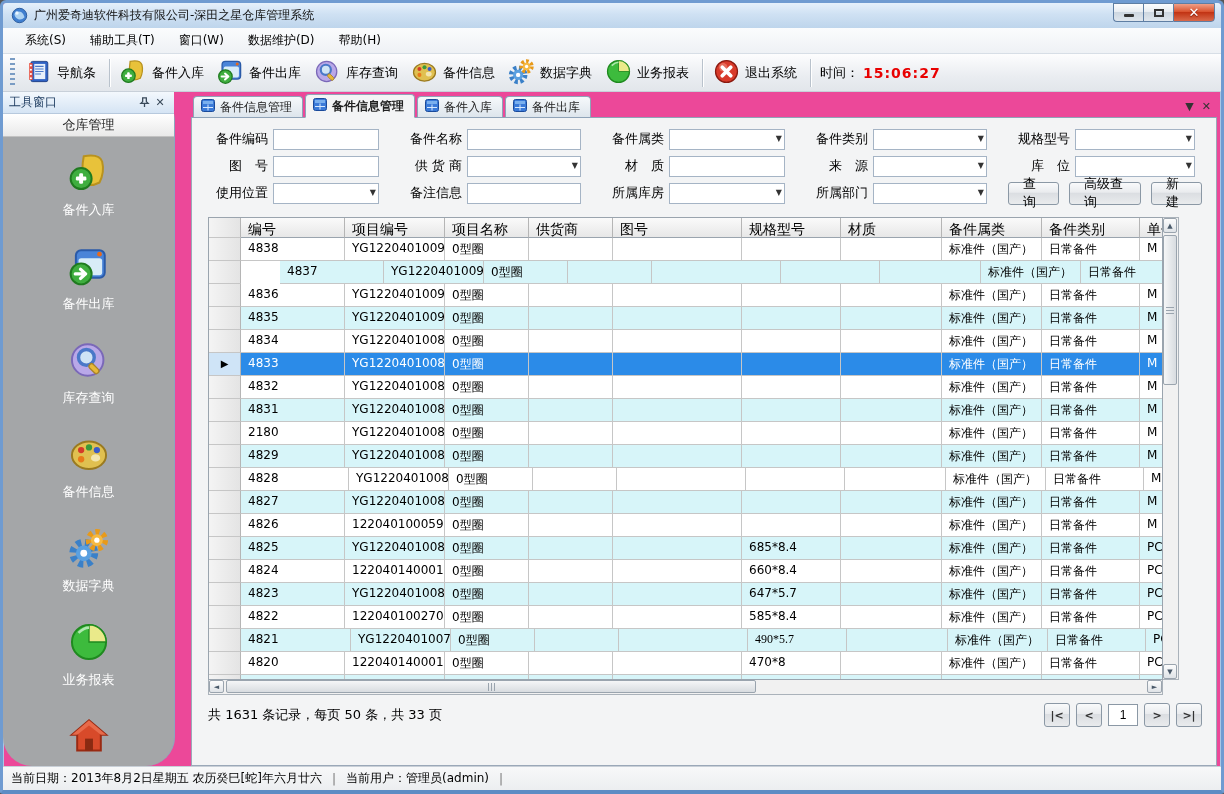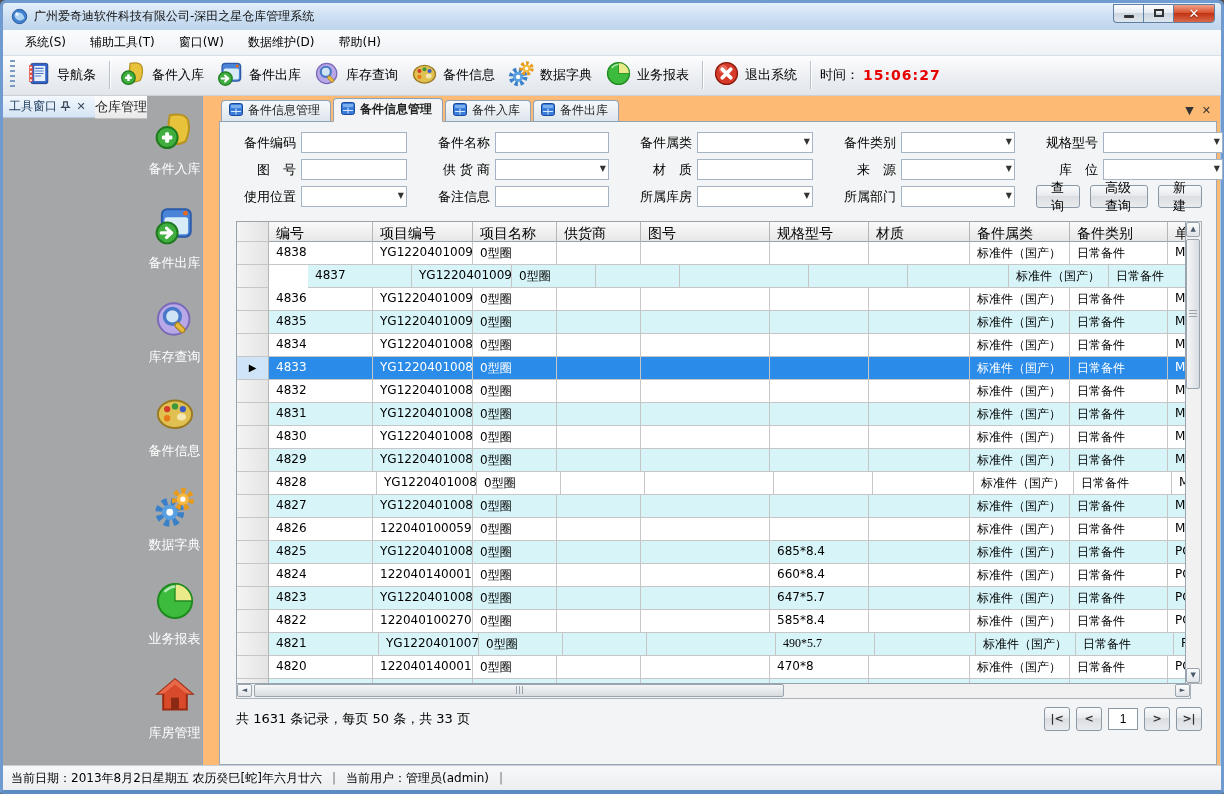--- a/index.html
+++ b/index.html
@@ -1,20 +1,20 @@
 <!DOCTYPE html>
 <html><head>
 <meta charset="utf-8">
 <style>
   * { box-sizing: border-box; margin: 0; padding: 0; }
   html,body { width:1224px; height:794px; overflow:hidden; }
   body { font-family:"DejaVu Sans","Liberation Sans",sans-serif; font-size:12px; color:#000; background:#555; }
 
   .window { width:1224px; height:794px; border:3px solid #6f9bd1; border-bottom:4px solid #5d8cc4;
-            border-radius:6px 6px 3px 3px; background:#fdba74; display:flex; flex-direction:column;
+            border-radius:6px 6px 3px 3px; background:#ec4899; display:flex; flex-direction:column;
             box-shadow:inset 0 0 0 1px #a8c6e6; }
 
   
   .titlebar { height:27px; display:flex; align-items:center; padding:0 6px;
               background:linear-gradient(#e5f0fb,#cfe1f3 45%,#bed5ec); border-radius:4px 4px 0 0; }
   .app-icon { width:17px; height:17px; margin:0 6px 0 2px; }
   .title-text { font-size:12px; color:#111; flex:1 1 auto; white-space:nowrap; overflow:hidden; }
   .win-controls { display:flex; margin-top:-6px; }
   .win-btn { width:30px; height:19px; border:1px solid #5e7ea3; display:flex; align-items:center; justify-content:center;
              background:linear-gradient(#fdfdfd,#e8edf2 45%,#ccd6e0 46%,#dfe6ed); }
@@ -39,21 +39,21 @@
   .tb-item svg { width:27px; height:27px; }
   .tb-label { font-size:13px; }
   .tb-sep { width:1px; height:28px; background:#b9c2cc; margin:0 5px; box-shadow:1px 0 0 #fff; }
   .tb-time { display:flex; align-items:center; font-size:13px; gap:4px; padding-left:4px; }
   .tb-time .val { color:#e80000; font-weight:bold; font-size:14px; letter-spacing:1px; }
 
   
   .main { flex:1 1 auto; display:flex; min-height:0; }
 
   
-  .sidebar { width:200px; display:flex; flex-direction:row; border-right:1px solid #8ea6bf; background:#a4a6a8; }
+  .sidebar { width:172px; display:flex; flex-direction:column; border-right:1px solid #8ea6bf; background:#a4a6a8;border-radius:29px; }
   .sb-header { height:22px; background:linear-gradient(#f3f8fd,#d5e4f4); border-bottom:1px solid #b7c9dd;
                display:flex; align-items:center; padding:0 6px; color:#1c3a5e; font-size:12px; }
   .sb-header .hdr-label { flex:1; }
   .sb-hbtn { width:16px; height:16px; display:flex; align-items:center; justify-content:center; color:#3a4a5a; font-size:11px; }
   .sb-group { height:23px; background:linear-gradient(#ffffff,#e9e9e9); border-bottom:1px solid #c2c2c2;
               display:flex; align-items:center; justify-content:center; font-size:13px; color:#222; }
   .sb-items { flex:1; overflow:hidden; padding-top:14px; }
   .sb-item { display:flex; flex-direction:column; align-items:center; margin-bottom:26px; cursor:default; }
   .sb-item svg { width:42px; height:42px; }
   .sb-item .lbl { margin-top:5px; color:#fff; font-size:13px; }
@@ -587,21 +587,21 @@
                   <div class="tcell" style="width: 84px;"></div>
                   <div class="tcell" style="width: 129px;"></div>
                   <div class="tcell" style="width: 99px;"></div>
                   <div class="tcell" style="width: 101px;"></div>
                   <div class="tcell" style="width: 100px;">标准件（国产）</div>
                   <div class="tcell" style="width: 98px;">日常备件</div>
                   <div class="tcell" style="width: 24px;">M</div>
                 </div>
                 <div class="trow">
                   <div class="sel-cell"></div>
-                  <div class="tcell" style="width: 104px;">4830</div>
+                  <div class="tcell" style="width: 104px;">2180</div>
                   <div class="tcell" style="width: 100px;">YG12204010085</div>
                   <div class="tcell" style="width: 84px;">0型圈</div>
                   <div class="tcell" style="width: 84px;"></div>
                   <div class="tcell" style="width: 129px;"></div>
                   <div class="tcell" style="width: 99px;"></div>
                   <div class="tcell" style="width: 101px;"></div>
                   <div class="tcell" style="width: 100px;">标准件（国产）</div>
                   <div class="tcell" style="width: 98px;">日常备件</div>
                   <div class="tcell" style="width: 24px;">M</div>
                 </div>

